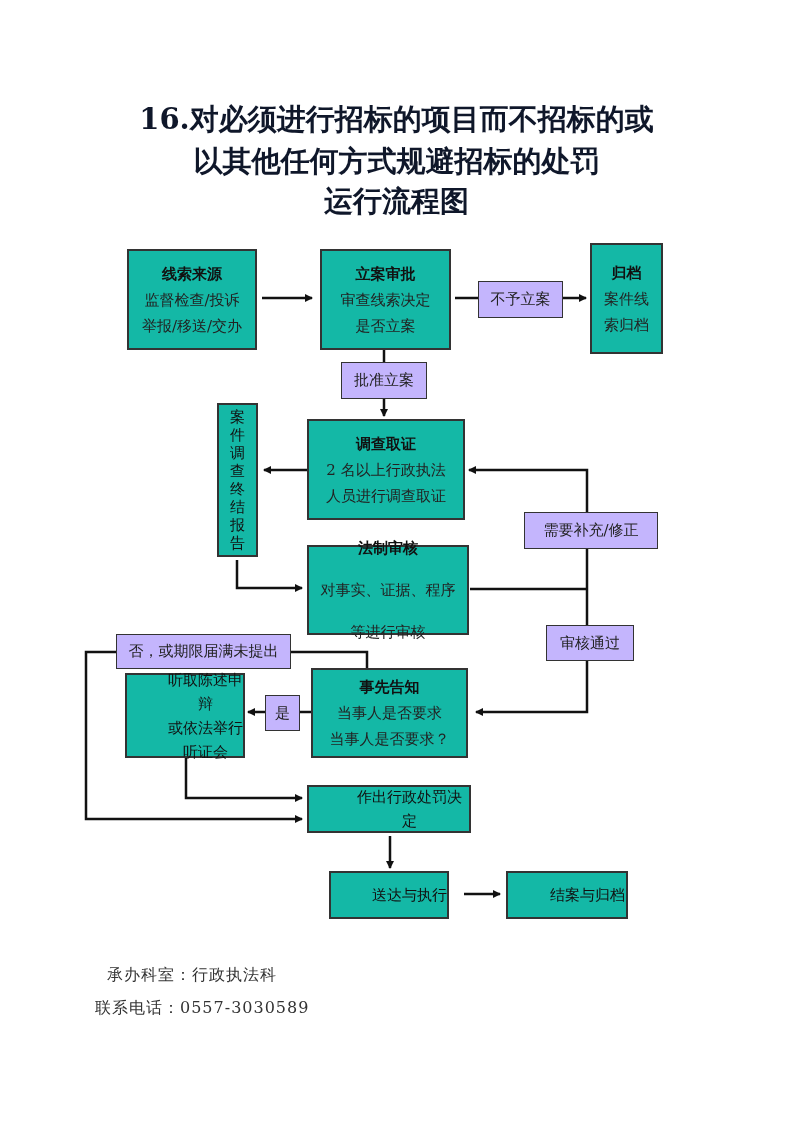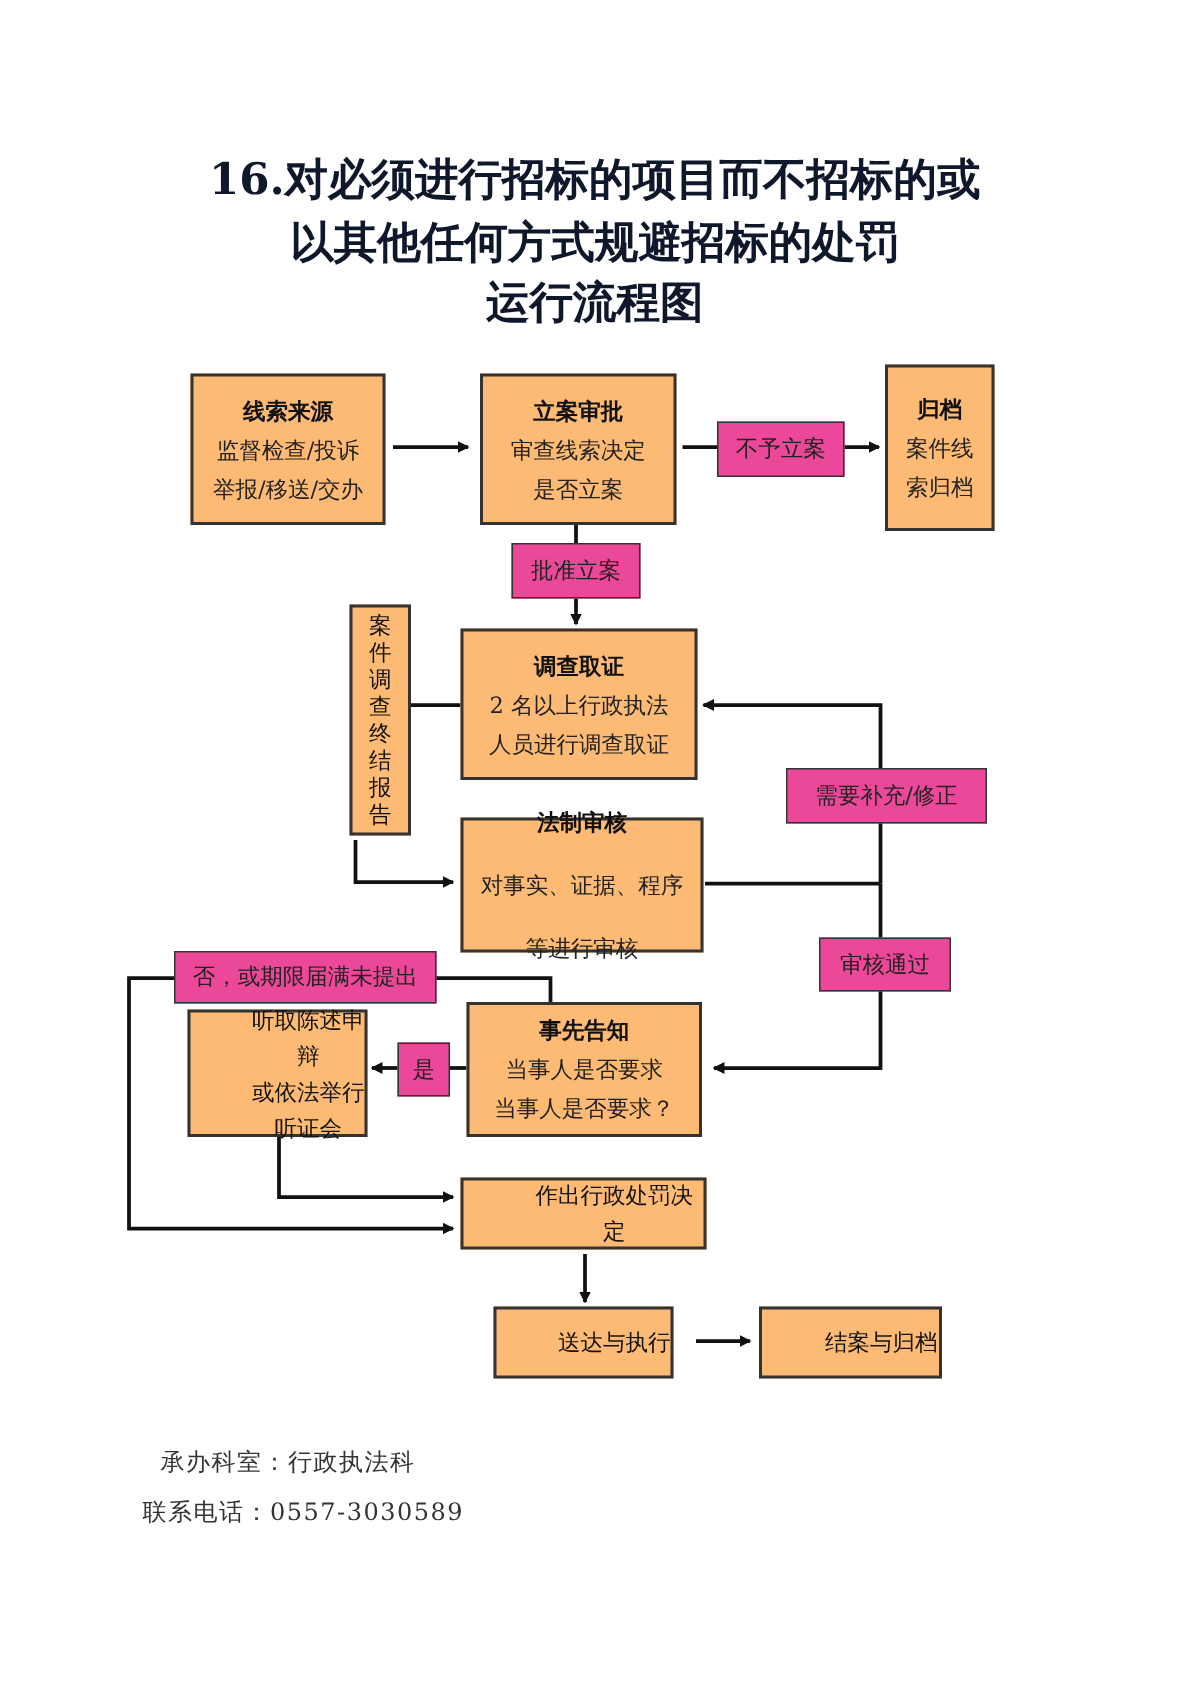--- a/index.html
+++ b/index.html
@@ -3,26 +3,26 @@
 <meta charset="utf-8">
 <style>
   html, body { margin: 0; padding: 0; background: #ffffff; }
   body { width: 793px; height: 1122px; position: relative; overflow: hidden;
          font-family: "DejaVu Sans", sans-serif; color: #111; }
   .title { position: absolute; left: 0; width: 793px; text-align: center;
            font-family: "DejaVu Serif", serif; font-weight: bold; font-size: 29px;
            line-height: 42px; color: #0f172a; }
   .t1 { top: 98px; } .t2 { top: 140px; } .t3 { top: 180px; }
   .box { position: absolute; box-sizing: border-box; border: 2px solid #333;
-         background: #fdba74; display: flex; flex-direction: column; align-items: center;
+         background: #14b8a6; display: flex; flex-direction: column; align-items: center;
          justify-content: center; text-align: center; }
   .box .h { font-family: "DejaVu Sans", sans-serif; font-weight: bold; font-size: 15px; line-height: 26px; }
   .box .l { font-family: "DejaVu Serif", serif; font-size: 15px; line-height: 26px; color: #222; }
   .box .s { font-family: "DejaVu Sans", sans-serif; font-size: 15px; line-height: 24px; color: #111; padding-left: 41px; }
-  .lbl { position: absolute; box-sizing: border-box; border: 1.5px solid #333; background: #ec4899;
+  .lbl { position: absolute; box-sizing: border-box; border: 1.5px solid #333; background: #c4b5fd;
          display: flex; align-items: center; justify-content: center;
          font-family: "DejaVu Serif", serif; font-size: 15px; color: #222; }
   .vert { font-family: "DejaVu Sans", sans-serif; font-size: 15px; line-height: 18px; width: 16px;
           word-break: break-all; text-align: center; }
   svg.lines { position: absolute; left: 0; top: 0; }
   .footer { position: absolute; left: 95px; font-family: "DejaVu Serif", serif; font-size: 16px;
             color: #333; letter-spacing: 1px; }
   .f1 { top: 965px; margin-left: 12px; } .f2 { top: 998px; }
 </style>
 </head>
@@ -97,21 +97,21 @@
 </div>
 
 <div class="lbl" style="left:341px;top:362px;width:86px;height:37px;">批准立案</div>
 
 <div class="box" style="left:307px;top:419px;width:158px;height:101px;align-items:center;">
   <div class="h">调查取证</div>
   <div class="l">2 名以上行政执法</div>
   <div class="l">人员进行调查取证</div>
 </div>
 
-<div class="box" style="left:217px;top:403px;width:41px;height:154px;margin-left:16px;">
+<div class="box" style="left:217px;top:403px;width:41px;height:154px;">
   <div class="vert">案件调查终结报告</div>
 </div>
 
 <div class="lbl" style="left:524px;top:512px;width:134px;height:37px;">需要补充/修正</div>
 
 <div class="box" style="left:307px;top:545px;width:162px;height:90px;gap:16px;">
   <div class="h">法制审核</div>
   <div class="l">对事实、证据、程序</div>
   <div class="l">等进行审核</div>
 </div>

